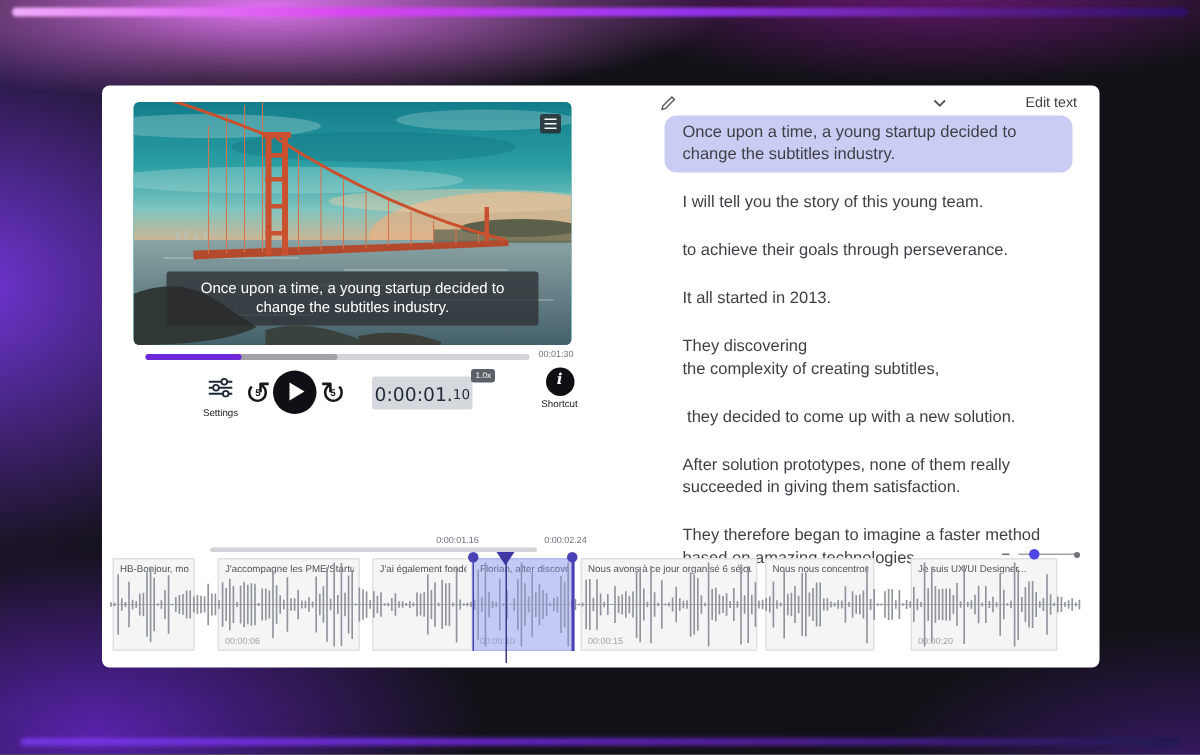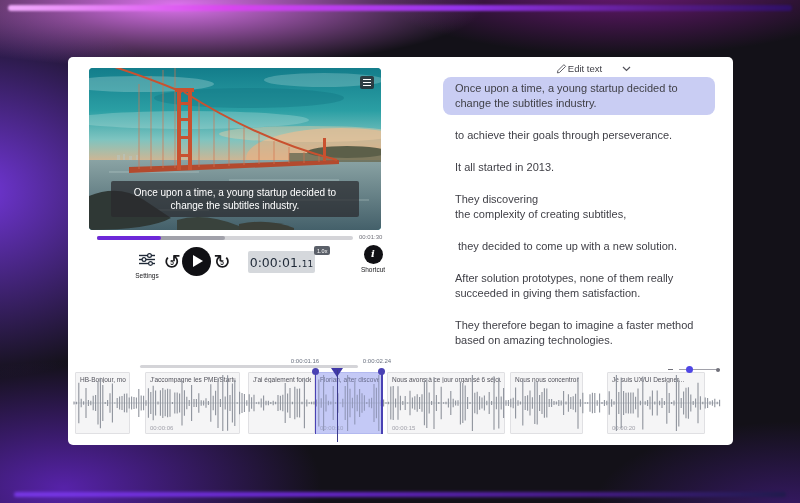--- a/index.html
+++ b/index.html
@@ -43,21 +43,21 @@
   .timebox{position:absolute;left:180px;top:194px;width:67px;height:22px;background:#d5d8dc;border-radius:2px;
     display:flex;align-items:center;justify-content:center;font-size:12.5px;color:#1f2937;font-family:"DejaVu Sans",sans-serif}
   .timebox .frames{font-size:9px;margin-top:3px}
   .badge{position:absolute;left:246px;top:189px;background:#5b6069;color:#fff;font-size:5.5px;padding:1.5px 3px;border-radius:2px}
   .shortcut{position:absolute;left:289px;top:188px;width:32px;text-align:center}
   .shortcut .circ{width:19px;height:19px;border-radius:50%;background:#101014;color:#fff;margin:0 auto;
     font-family:"DejaVu Serif",serif;font-style:italic;font-weight:bold;font-size:10px;line-height:18px}
 
   
   .edit-header{position:absolute;left:372px;top:3px;width:278px;height:16px;display:flex;align-items:center;
-    justify-content:center;gap:1px;font-size:9.5px;color:#3f3f46}
+    justify-content:space-between;gap:1px;font-size:9.5px;color:#3f3f46}
   .edit-chevron{position:absolute;left:182px;top:6px}
   .blocks{position:absolute;left:375px;top:20px;width:272px}
   .block{padding:4px 12px;margin-bottom:9px;font-size:11px;line-height:15px;color:#3f3f46;border-radius:8px}
   .block.selected{background:#c9cdf3}
   .block div{white-space:pre-wrap}
 
   
   .timeline{position:absolute;left:0;top:300px;width:665px;height:88px}
   .tl-scroll{position:absolute;left:72px;top:8px;width:218px;height:3px;background:#d4d4d8;border-radius:2px}
   .track{position:absolute;inset:0}
@@ -193,21 +193,21 @@
   <div class="btn-play">
     <span class="tri"></span>
   </div>
   <div class="btn-skip" style="left:142px">
     <span class="glyph">↻</span>
     <span class="num">5</span>
   </div>
 
   <div class="timebox">
     <span>0:00:01.</span>
-      <span class="frames">11</span>
+      <span class="frames">10</span>
   </div>
   <div class="badge">1.0x</div>
 
   <div class="shortcut">
     <div class="circ">i</div>
     <div class="ctrl-label">Shortcut</div>
   </div>
 
   <div class="edit-header">
     <svg width="11" height="11" viewBox="0 0 12 12">
@@ -215,20 +215,23 @@
     </svg>
     <span>Edit text</span>
     <svg class="edit-chevron" width="9" height="6" viewBox="0 0 9 6">
       <polyline points="1,1 4.5,4.5 8,1" fill="none" stroke="#52525b" stroke-width="1.2"></polyline>
     </svg>
   </div>
   <div class="blocks">
       <div class="block selected">
         <div>Once upon a time, a young startup decided to</div>
         <div>change the subtitles industry.</div>
+      </div>
+      <div class="block">
+        <div>I will tell you the story of this young team.</div>
       </div>
       <div class="block">
         <div>to achieve their goals through perseverance.</div>
       </div>
       <div class="block">
         <div>It all started in 2013.</div>
       </div>
       <div class="block">
         <div>They discovering</div>
         <div>the complexity of creating subtitles,</div>

